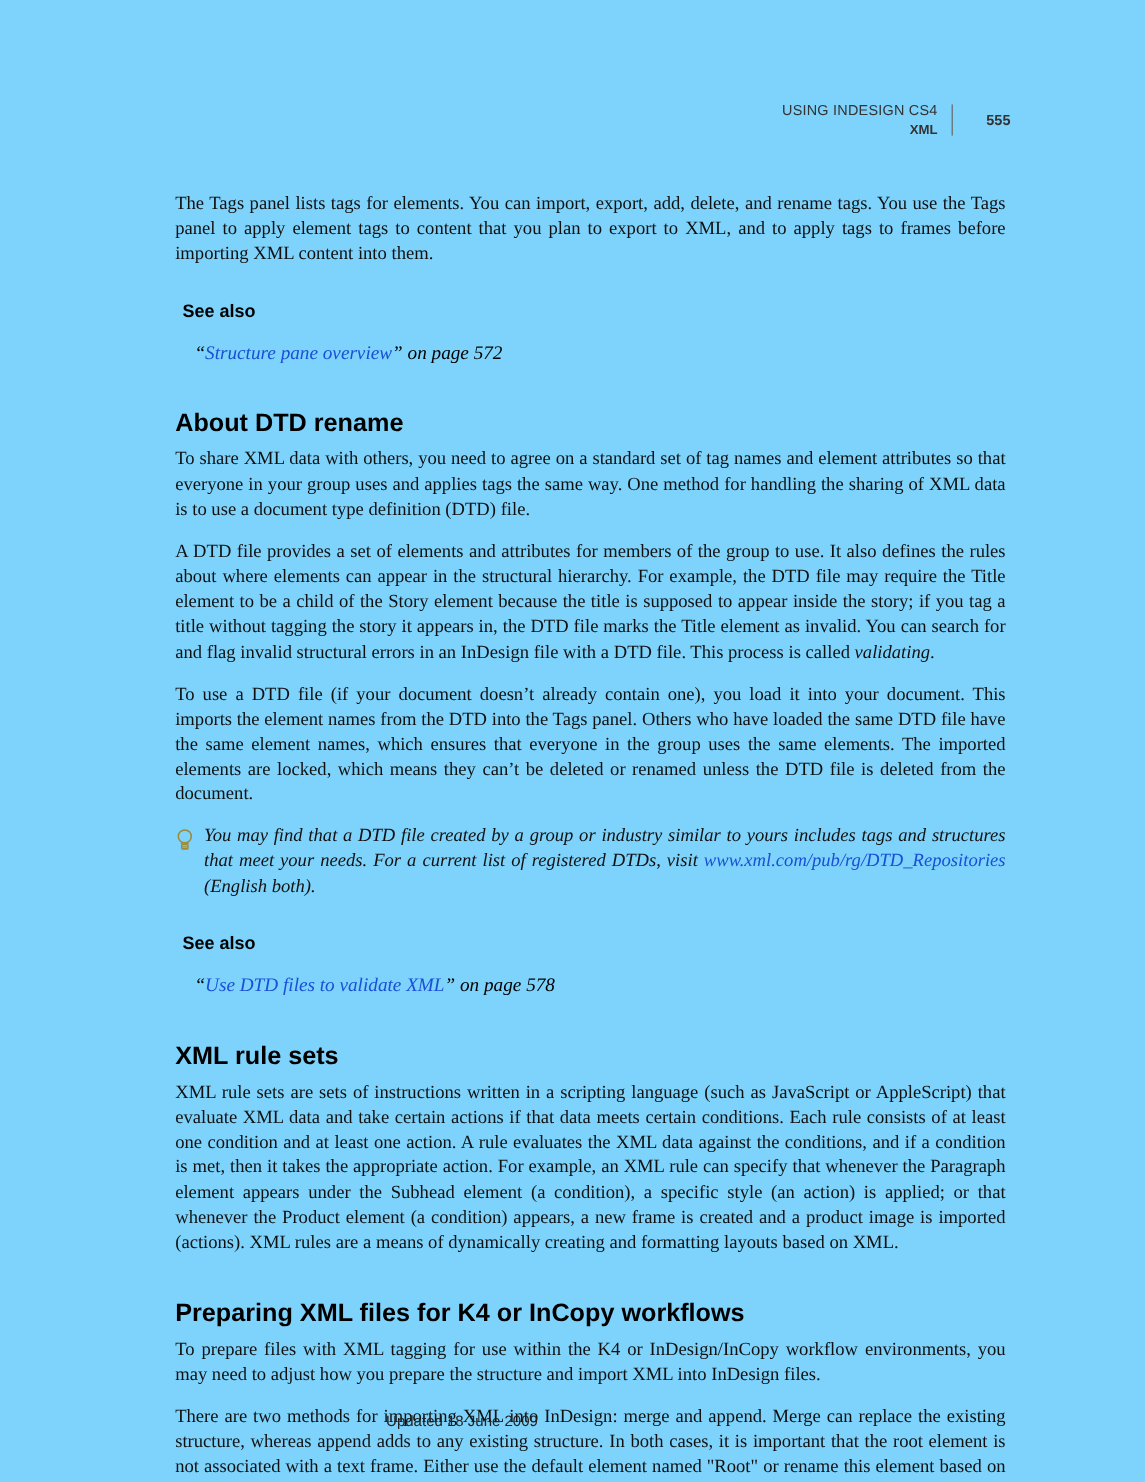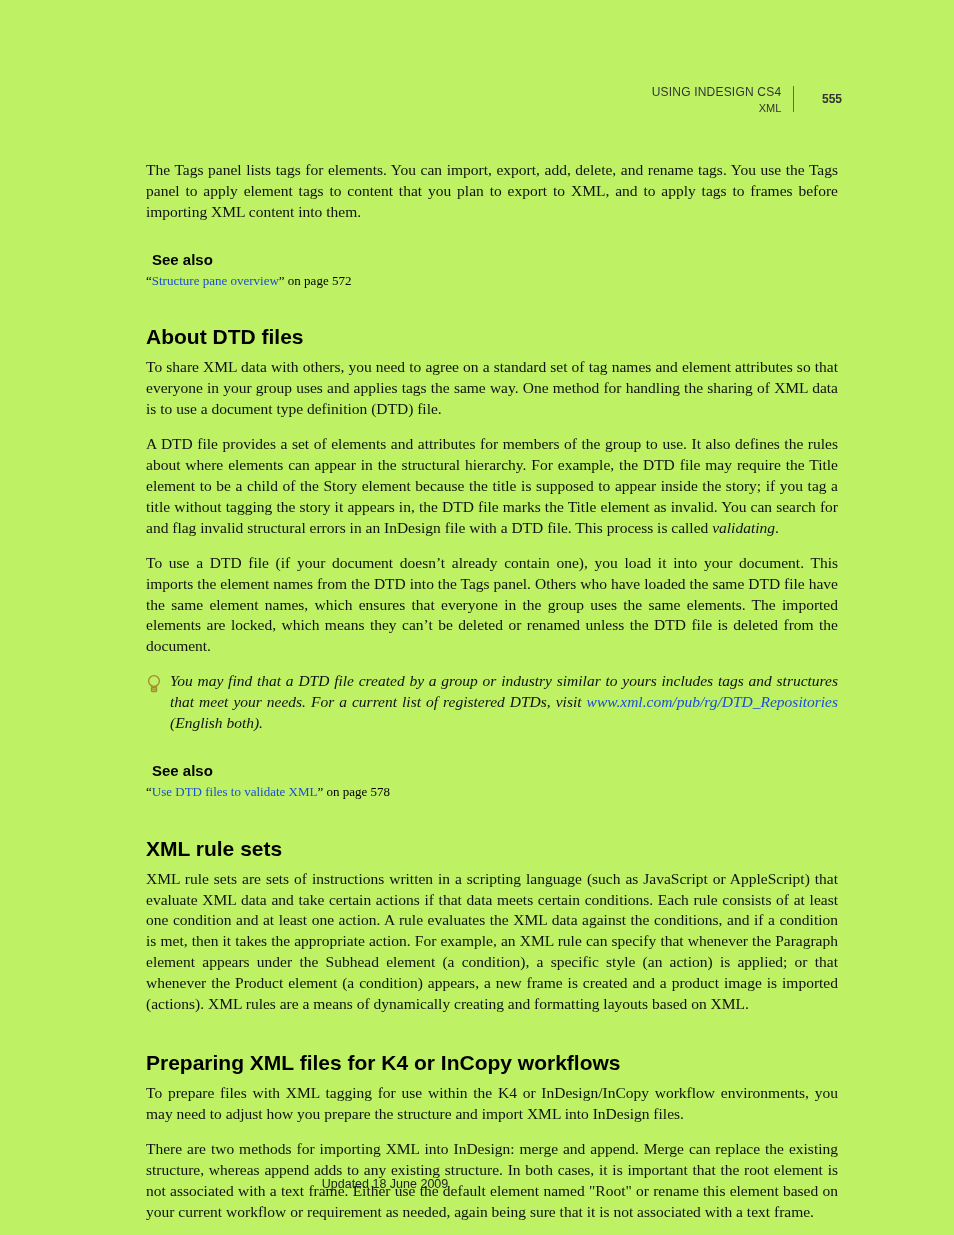--- a/index.html
+++ b/index.html
@@ -5,37 +5,37 @@
   html, body {
     margin: 0;
     padding: 0;
     background: #fff;
     width: 954px;
   }
   .page {
     position: relative;
     width: 954px;
     height: 1235px;
-    background: #bef264;
+    background: #7dd3fc;
     font-family: "Minion Pro", "Times New Roman", Georgia, serif;
     color: #000;
   }
   .running-head {
     position: absolute;
     top: 84px;
     right: 112px;
     text-align: right;
     font-family: "Myriad Pro", "Segoe UI", Arial, sans-serif;
     font-size: 12px;
     line-height: 1.35;
     color: #333;
   }
   .running-head .line1 { letter-spacing: 0.2px; }
   .running-head .pgnum { font-weight: 700; margin-left: 19px; }
-  .running-head .line2 { font-weight: 400; font-size: 11px; margin-top: 14px; text-align: center; }
+  .running-head .line2 { font-weight: 700; font-size: 11px; margin-top: 14px; text-align: center; }
   .running-head .divider {
     display: inline-block;
     width: 0;
     height: 26px;
     border-left: 1px solid #666;
     vertical-align: middle;
     margin: 0 6px 0 8px;
     position: relative;
     top: -1px;
   }
@@ -59,23 +59,24 @@
   }
   p.body.last-in-block { margin-bottom: 0; }
   h3.see-also {
     font-family: "Myriad Pro", "Segoe UI", Arial, sans-serif;
     font-weight: 700;
     font-size: 15px;
     margin: 28px 0 4px 6px;
     color: #000;
   }
   .xref-line {
-    font-size: 13px;
+    font-size: 16px;
     line-height: 1.35;
-    margin: 0;
+    margin: 16px;
+    font-style: italic;
   }
   a.link {
     color: #1a4fd6;
     text-decoration: none;
   }
   h2.section {
     font-family: "Myriad Pro", "Segoe UI", Arial, sans-serif;
     font-weight: 700;
     font-size: 21px;
     margin: 36px 0 8px 0;
@@ -130,21 +131,21 @@
 
   <div class="content">
 
     <p class="body">The Tags panel lists tags for elements. You can import, export, add, delete, and rename tags. You use the Tags panel to apply element tags to content that you plan to export to XML, and to apply tags to frames before importing XML content into them.</p>
 
     <h3 class="see-also">See also</h3>
     <p class="xref-line">
       <span>“</span><a class="link" href="#">Structure pane overview</a><span>” on page 572</span>
     </p>
 
-    <h2 class="section">About DTD files</h2>
+    <h2 class="section">About DTD rename</h2>
     <p class="body">To share XML data with others, you need to agree on a standard set of tag names and element attributes so that everyone in your group uses and applies tags the same way. One method for handling the sharing of XML data is to use a document type definition (DTD) file.</p>
     <p class="body">
       <span>A DTD file provides a set of elements and attributes for members of the group to use. It also defines the rules about where elements can appear in the structural hierarchy. For example, the DTD file may require the Title element to be a child of the Story element because the title is supposed to appear inside the story; if you tag a title without tagging the story it appears in, the DTD file marks the Title element as invalid. You can search for and flag invalid structural errors in an InDesign file with a DTD file. This process is called </span><span class="italic-word">validating</span><span>.</span>
     </p>
     <p class="body">To use a DTD file (if your document doesn’t already contain one), you load it into your document. This imports the element names from the DTD into the Tags panel. Others who have loaded the same DTD file have the same element names, which ensures that everyone in the group uses the same elements. The imported elements are locked, which means they can’t be deleted or renamed unless the DTD file is deleted from the document.</p>
 
     <div class="tip">
       <span class="tip-icon">
         <svg class="lightbulb-svg" width="16" height="22" viewBox="0 0 16 22">
           <circle cx="8" cy="7" r="5.4" fill="none" stroke="#a08a30" stroke-width="1.3"></circle>

